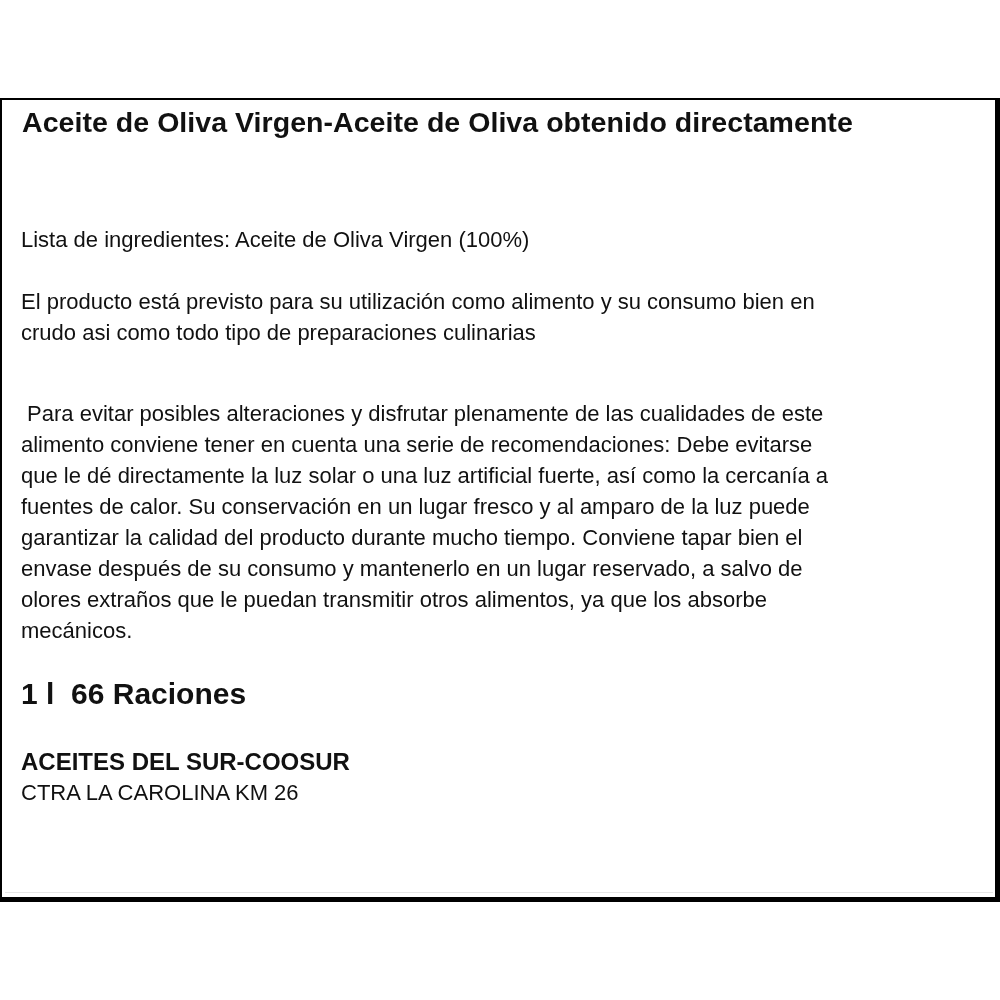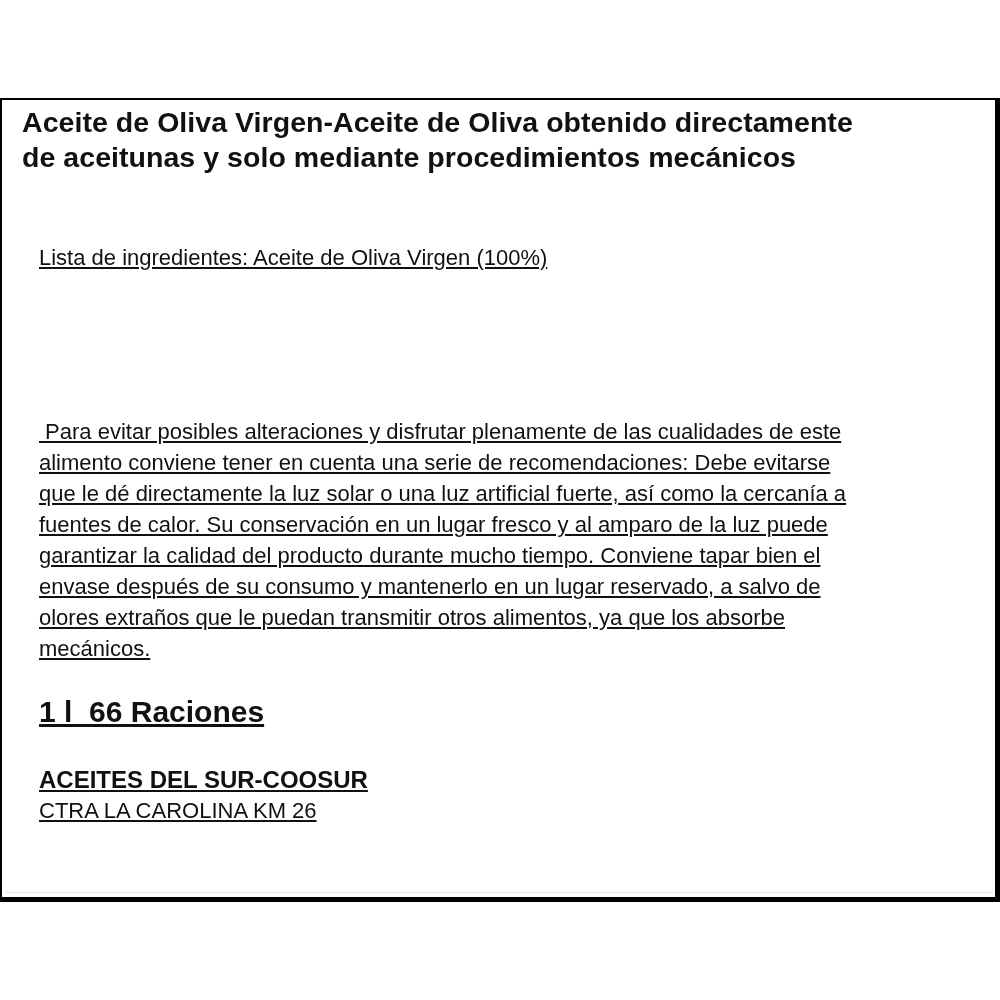--- a/index.html
+++ b/index.html
@@ -13,43 +13,43 @@
   }
   .inner-line {
     position: absolute; left: 3px; right: 2px; bottom: 4px; height: 1px; background: #e6e6e6;
   }
   .title {
     position: absolute; left: 19px; top: 4px; width: 975px;
     font-weight: bold; font-size: 28.5px; line-height: 35px; letter-spacing: 0.05px;
     margin: 1px;
   }
   .p {
-    position: absolute; left: 19px; font-size: 22px; line-height: 31px; margin: 18px;
+    position: absolute; left: 19px; font-size: 22px; line-height: 31px; margin: 0;
     white-space: pre;
-    text-decoration: underline;
   }
   .ingredients { top: 124px; }
   .usage { top: 186px; }
   .storage { top: 298px; }
   .quantity { top: 578px; font-weight: bold; font-size: 30px; line-height: 32px; }
   .company { top: 646px; font-weight: bold; font-size: 24px; }
   .address { top: 677px; }
   .country { top: 708px; }
 </style>
 </head>
 <body>
 
 <div class="frame">
   <h1 class="title">
     <span>Aceite de Oliva Virgen-Aceite de Oliva obtenido directamente</span><br>
-    <span>de aceitunas y solo mediante procedimientos mecánicos</span>
   </h1>
 
   <p class="p ingredients">Lista de ingredientes: Aceite de Oliva Virgen (100%)</p>
 
+  <p class="p usage"><span>El producto está previsto para su utilización como alimento y su consumo bien en</span>
+<span>crudo asi como todo tipo de preparaciones culinarias</span></p>
 
   <p class="p storage"><span> Para evitar posibles alteraciones y disfrutar plenamente de las cualidades de este</span>
 <span>alimento conviene tener en cuenta una serie de recomendaciones: Debe evitarse</span>
 <span>que le dé directamente la luz solar o una luz artificial fuerte, así como la cercanía a</span>
 <span>fuentes de calor. Su conservación en un lugar fresco y al amparo de la luz puede</span>
 <span>garantizar la calidad del producto durante mucho tiempo. Conviene tapar bien el</span>
 <span>envase después de su consumo y mantenerlo en un lugar reservado, a salvo de</span>
 <span>olores extraños que le puedan transmitir otros alimentos, ya que los absorbe</span>
 <span>mecánicos.</span></p>
 

